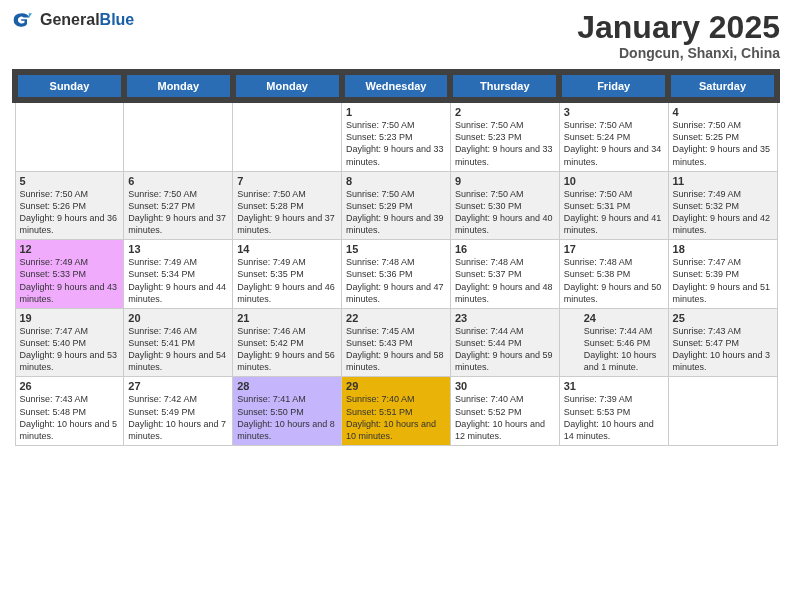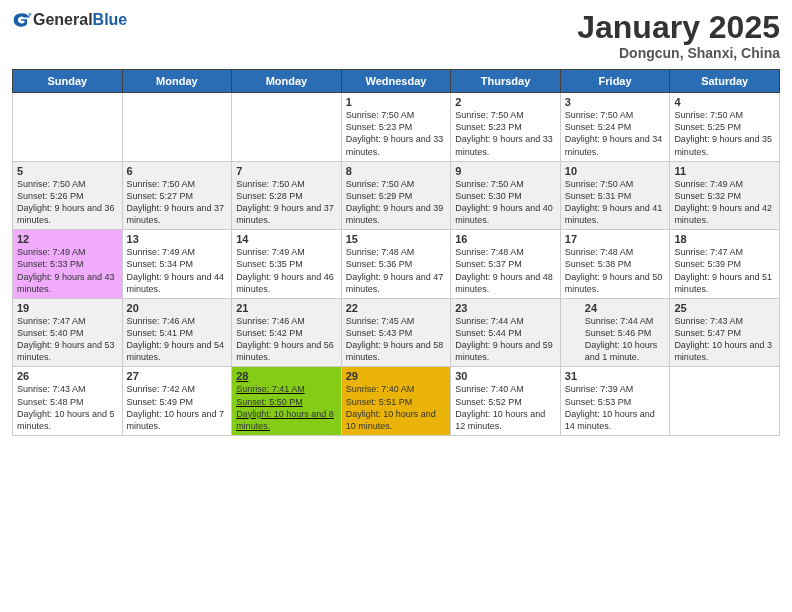--- a/index.html
+++ b/index.html
@@ -16,21 +16,21 @@
     }
     .header-row {
       display: flex;
       justify-content: space-between;
       align-items: flex-start;
       margin-bottom: 8px;
     }
     .logo {
       display: flex;
       align-items: center;
-      gap: 1px;
+      gap: 8px;
     }
     .logo-icon {
       width: 20px;
       height: 20px;
     }
     .title-block {
       text-align: right;
     }
     .month-title {
       font-size: 32px;
@@ -48,21 +48,21 @@
       border-collapse: collapse;
       border: 1px solid #ccc;
     }
     .calendar-table th {
       background-color: #2a6db5;
       color: #fff;
       font-size: 11px;
       font-weight: bold;
       padding: 5px 4px;
       text-align: center;
-      border: 1px solid #404040;
+      border: 6px solid #404040;
     }
     .calendar-table td {
       vertical-align: top;
       border: 1px solid #ccc;
       padding: 3px 4px;
       width: calc(100% / 7);
       min-height: 70px;
       background: #fff;
     }
     .calendar-table tr:nth-child(even) td {
@@ -288,21 +288,21 @@
             <div class="day-info" style="white-space: pre-line;">Sunrise: 7:43 AM
 Sunset: 5:48 PM
 Daylight: 10 hours and 5 minutes.</div>
           </td>
           <td style="background-color: rgb(255, 255, 255);">
             <span class="day-number">27</span>
             <div class="day-info" style="white-space: pre-line;">Sunrise: 7:42 AM
 Sunset: 5:49 PM
 Daylight: 10 hours and 7 minutes.</div>
           </td>
-          <td style="background-color: #84cc16; text-decoration: underline;">
+          <td style="background-color: #c4b5fd;">
             <span class="day-number">28</span>
             <div class="day-info" style="white-space: pre-line;">Sunrise: 7:41 AM
 Sunset: 5:50 PM
 Daylight: 10 hours and 8 minutes.</div>
           </td>
           <td style="background-color: #eab308;">
             <span class="day-number">29</span>
             <div class="day-info" style="white-space: pre-line;">Sunrise: 7:40 AM
 Sunset: 5:51 PM
 Daylight: 10 hours and 10 minutes.</div>

